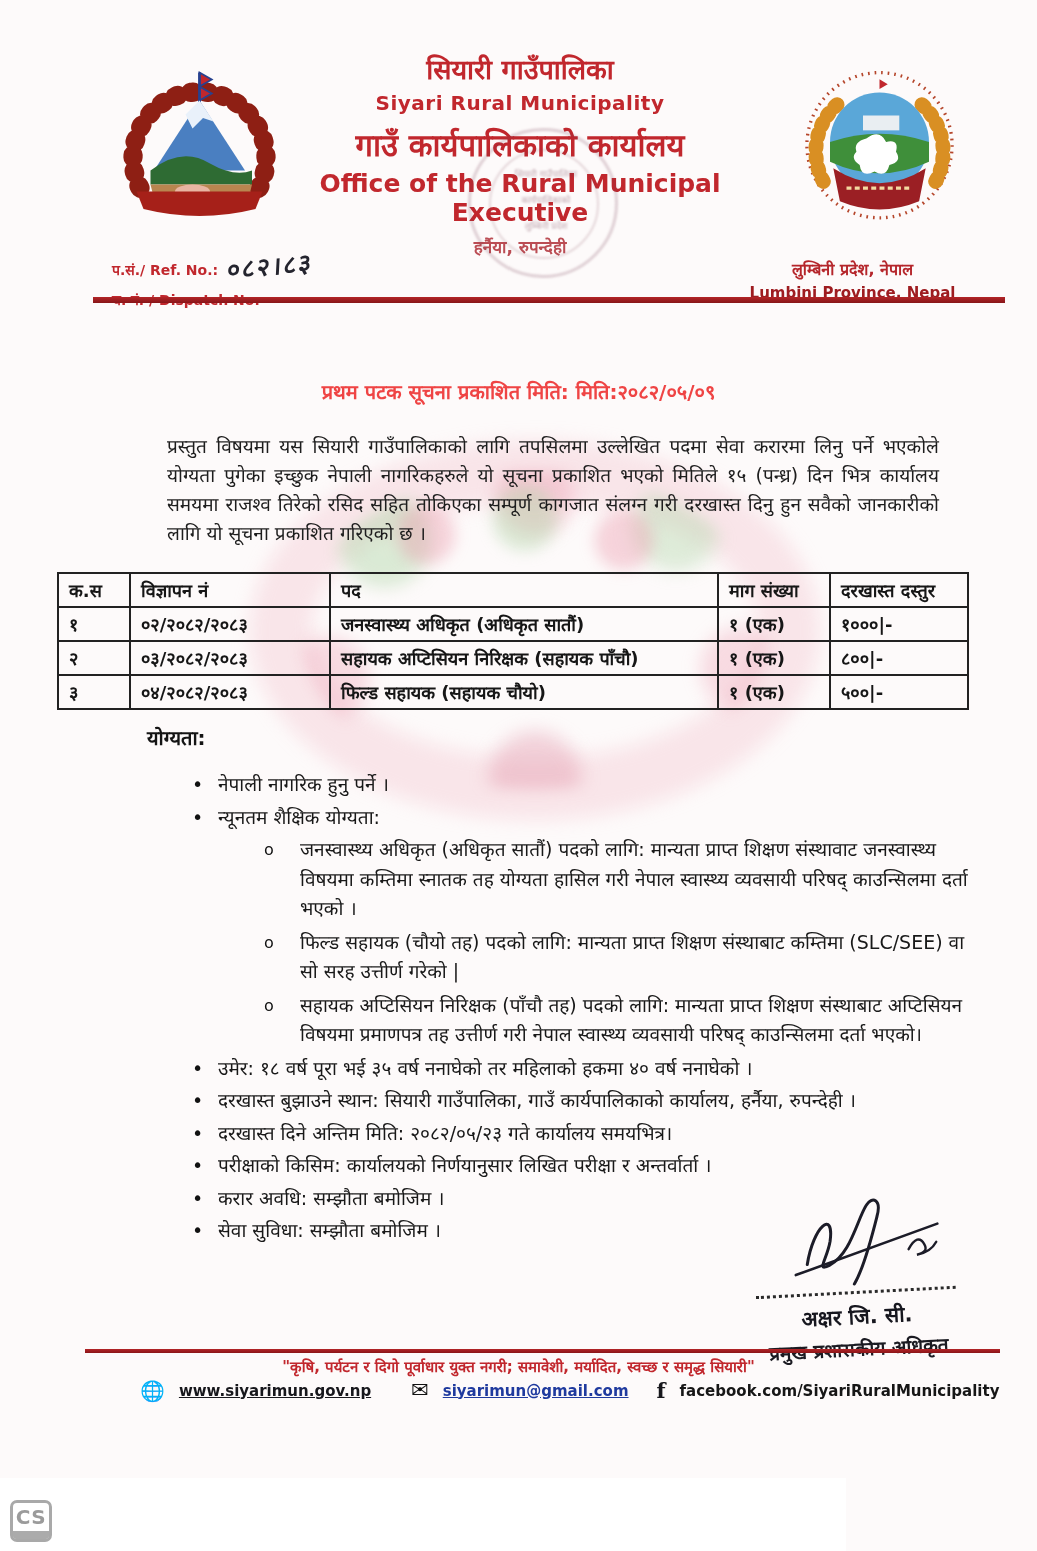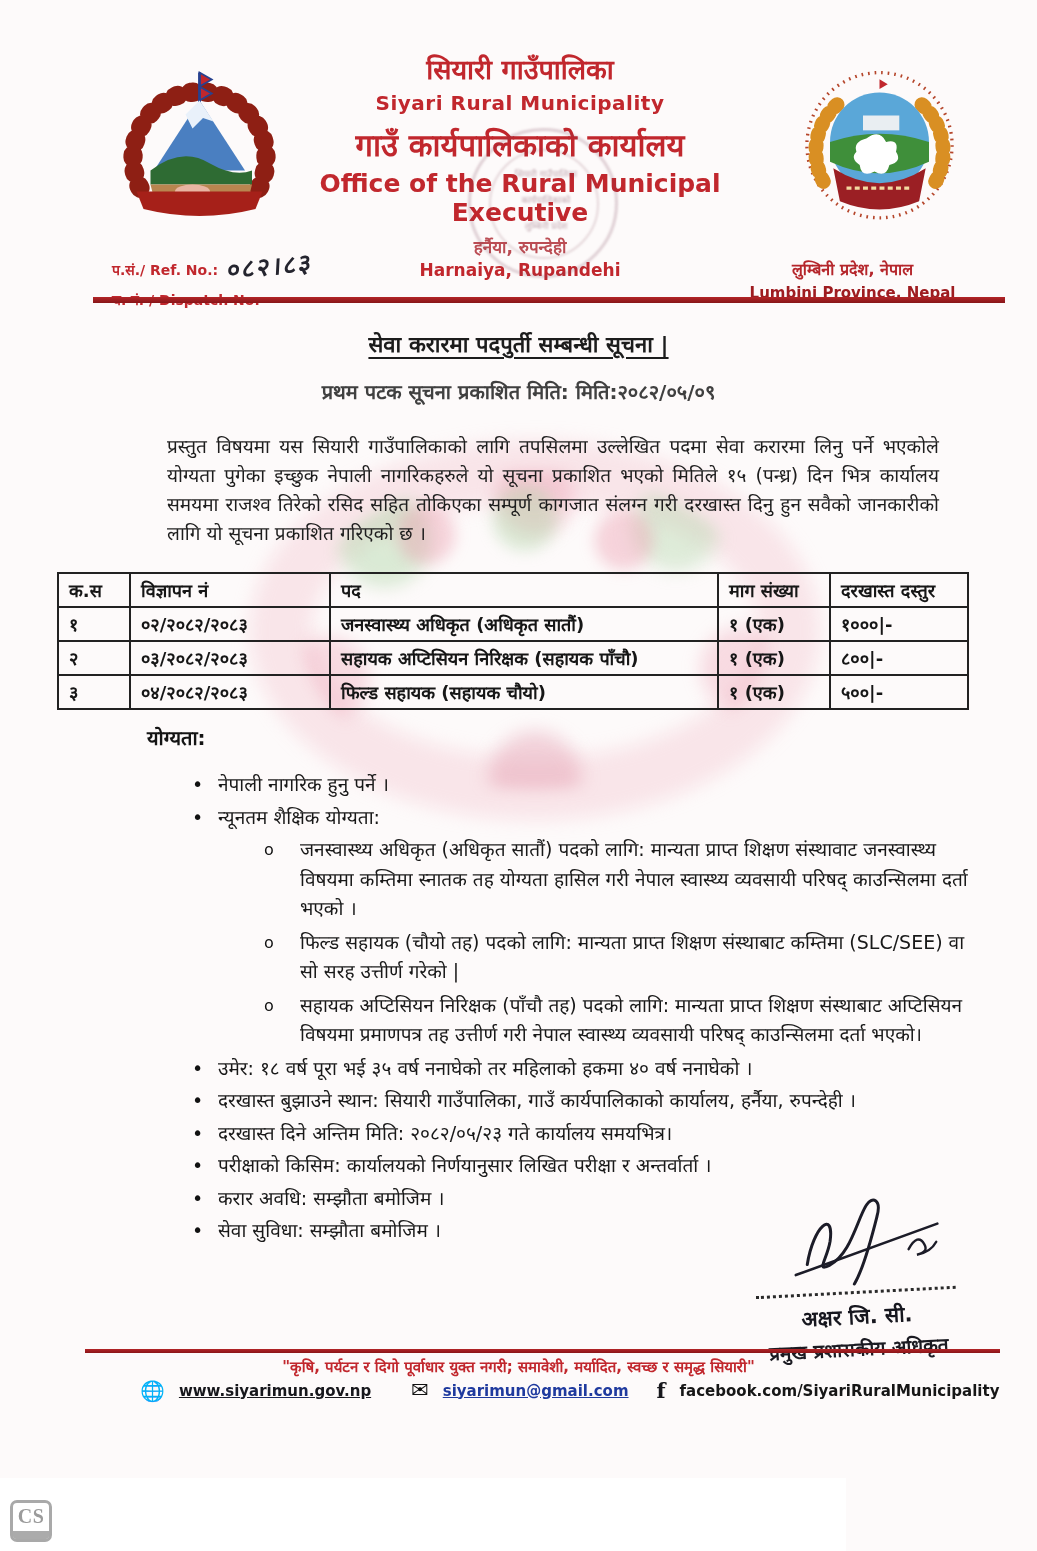--- a/index.html
+++ b/index.html
@@ -51,21 +51,21 @@
   .prov-np { font-size:16px; font-weight:bold; color:#b5262b; }
   .prov-en { font-size:15px; font-weight:bold; color:#9e1c20; margin-top:4px; }
 
   .rule-top { position:absolute; left:93px; top:297px; width:912px; height:6px;
     background:linear-gradient(#b32427,#871518); }
 
   .notice-title { position:absolute; left:0; top:328px; width:1037px; text-align:center;
     font-size:22px; font-weight:bold; color:#1c1c1c; }
   .notice-title span { text-decoration:underline; text-underline-offset:5px; text-decoration-thickness:2px; }
   .notice-date { position:absolute; left:0; top:378px; width:1037px; text-align:center;
-    font-size:20px; font-weight:bold; color:#404040; }
+    font-size:20px; font-weight:bold; color:#ef4444; }
 
   .notice-body { position:absolute; left:167px; top:432px; width:772px; font-size:19px;
     line-height:29px; color:#1d1d1d; text-align:justify; font-weight:500; }
 
   
   .vac-table { position:absolute; left:57px; top:572px; width:910px; border-collapse:collapse;
     font-size:18px; color:#161616; table-layout:fixed; }
   .vac-table th, .vac-table td { border:2px solid #222; padding:4px 10px; text-align:left;
     font-weight:bold; height:31px; overflow:hidden; white-space:nowrap; }
   .c0{width:72px;} .c1{width:200px;} .c2{width:388px;} .c3{width:112px;} .c4{width:138px;}
@@ -95,21 +95,21 @@
   .links-row { position:absolute; left:140px; top:1378px; width:760px; display:flex;
     align-items:center; gap:14px; font-size:15px; font-weight:bold; color:#1b1b1b; }
   .site { text-decoration:underline; color:#17171c; margin-right:26px; }
   .email { text-decoration:underline; color:#1f3a9e; margin-right:14px; }
   .fb { color:#161616; }
   .globe-ic { font-size:20px; color:#111; line-height:1; }
   .mail-ic { font-size:21px; color:#111; line-height:1; }
   .fb-ic { font-size:21px; font-weight:bold; color:#17171c; font-family:"DejaVu Serif", serif; }
 
   
-  .cs-strip { position:absolute; left:0; top:1478px; width:846px; height:73px; background:#ffffff;font-family:Liberation Serif, serif; }
+  .cs-strip { position:absolute; left:0; top:1478px; width:846px; height:73px; background:#ffffff; }
   .cs-logo { position:absolute; left:10px; top:22px; width:42px; height:42px; border:3px solid #a9a9a9;
     border-radius:7px; background:#fff; }
   .cs-logo .cs-txt { display:block; text-align:center; font-size:20px; font-weight:bold;
     color:#9b9b9b; margin-top:2px; letter-spacing:0.5px; }
   .cs-logo .cs-band { position:absolute; left:0; bottom:0; width:100%; height:8px; background:#ababab;
     border-radius:0 0 3px 3px; }
   .cs-text { position:absolute; left:64px; top:34px; font-size:20px; color:#bcbcbc; }
 </style>
 </head>
 <body>
@@ -148,21 +148,20 @@
       <path d="M50,8 l5,3 -5,3 z" fill="#c1272d"></path>
     </svg>
   </div>
 
   <div class="header-center">
     <div class="muni-np">सियारी गाउँपालिका</div>
     <div class="muni-en">Siyari Rural Municipality</div>
     <div class="office-np">गाउँ कार्यपालिकाको कार्यालय</div>
     <div class="office-en">Office of the Rural Municipal Executive</div>
     <div class="addr-np">हर्नैया, रुपन्देही</div>
-    <div class="addr-en">Harnaiya, Rupandehi</div>
   </div>
 
   <div class="stamp">
     <div class="stamp-inner"></div>
     <div class="stamp-txt" style="top:36px;">सियारी गाउँपालिका</div>
     <div class="stamp-txt" style="top:62px;">कार्यपालिकाको</div>
     <div class="stamp-txt" style="top:88px;">लुम्बिनी प्रदेश</div>
   </div>
 
   <div class="refblock">
@@ -173,23 +172,20 @@
     <div class="dispatch-line">च. नं. / Dispatch No.</div>
   </div>
 
   <div class="provblock">
     <div class="prov-np">लुम्बिनी प्रदेश, नेपाल</div>
     <div class="prov-en">Lumbini Province, Nepal</div>
   </div>
 
   <div class="rule-top"></div>
 
-  <div class="notice-title">
-    <span>सेवा करारमा पदपुर्ती सम्बन्धी सूचना |</span>
-  </div>
   <div class="notice-date">प्रथम पटक सूचना प्रकाशित मिति: मिति:२०८२/०५/०९</div>
 
   <div class="notice-body">प्रस्तुत विषयमा यस सियारी गाउँपालिकाको लागि तपसिलमा उल्लेखित पदमा सेवा करारमा लिनु पर्ने भएकोले योग्यता पुगेका इच्छुक नेपाली नागरिकहरुले यो सूचना प्रकाशित भएको मितिले १५ (पन्ध्र) दिन भित्र कार्यालय समयमा राजश्व तिरेको रसिद सहित तोकिएका सम्पूर्ण कागजात संलग्न गरी दरखास्त दिनु हुन सवैको जानकारीको लागि यो सूचना प्रकाशित गरिएको छ ।</div>
 
   <table class="vac-table">
     <colgroup>
         <col class="c0">
         <col class="c1">
         <col class="c2">
         <col class="c3">

